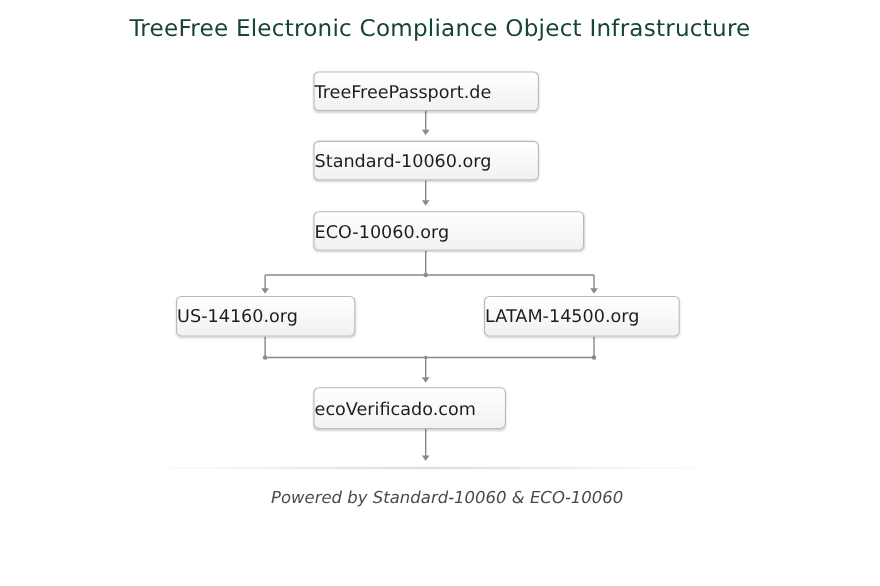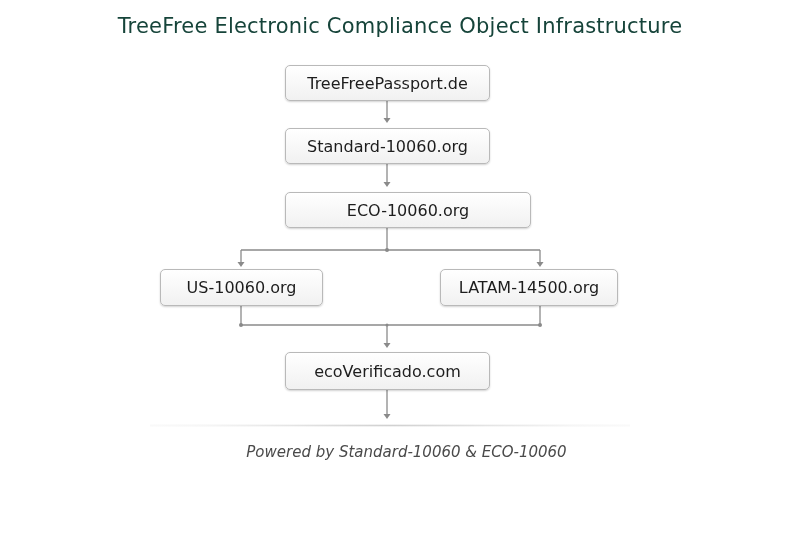--- a/index.html
+++ b/index.html
@@ -1,18 +1,18 @@
 <!DOCTYPE html>
 <html><head>
 <meta charset="utf-8">
 <style>
   html, body { margin:0; padding:0; }
   body { width:800px; height:533px; background:#ffffff; position:relative; overflow:hidden; font-family:"DejaVu Sans", sans-serif; }
   .title { position:absolute; left:0; top:14px; width:800px; text-align:center; font-size:21px; font-weight:normal; color:#16443a; letter-spacing:0.2px; }
-  .box { position:absolute; box-sizing:border-box; border:1px solid #b9b9b9; border-radius:5px; background:linear-gradient(#ffffff, #f1f1f1); box-shadow:0 1px 2px rgba(0,0,0,0.18); display:flex; align-items:center; justify-content:center; font-size:16px; color:#1d1d1d; }
+  .box { position:absolute; box-sizing:border-box; border:1px solid #b9b9b9; border-radius:5px; background:linear-gradient(#ffffff, #f1f1f1); box-shadow:0 1px 2px rgba(0,0,0,0.18); display:flex; align-items:center; font-size:16px; color:#1d1d1d; }
   svg.lines { position:absolute; left:0; top:0; }
   .fade { position:absolute; left:150px; top:424px; width:480px; height:3px; background:radial-gradient(ellipse at center, rgba(170,170,170,0.55) 0%, rgba(220,220,220,0.25) 55%, rgba(255,255,255,0) 100%); }
   .footer { position:absolute; left:0; top:443px; width:765px; text-align:center; font-style:italic; font-size:15px; color:#4a4a4a;margin-left:24px; }
 </style>
 </head>
 <body>
 
 <div class="title">TreeFree Electronic Compliance Object Infrastructure</div>
 
 <svg class="lines" width="800" height="533">
@@ -46,24 +46,24 @@
 <div class="box" style="left:285px; top:65px; width:205px; height:36px;">
   <span>TreeFreePassport.de</span>
 </div>
 <div class="box" style="left:285px; top:128px; width:205px; height:36px;">
   <span>Standard-10060.org</span>
 </div>
 <div class="box" style="left:285px; top:192px; width:246px; height:36px;">
   <span>ECO-10060.org</span>
 </div>
 <div class="box" style="left:160px; top:269px; width:163px; height:37px;">
-  <span>US-10060.org</span>
+  <span>US-14160.org</span>
 </div>
 <div class="box" style="left:440px; top:269px; width:178px; height:37px;">
   <span>LATAM-14500.org</span>
 </div>
-<div class="box" style="left:285px; top:352px; width:205px; height:38px;">
+<div class="box" style="left:285px; top:352px; width:175px; height:38px;">
   <span>ecoVerificado.com</span>
 </div>
 
 <div class="fade"></div>
 
 <div class="footer">Powered by Standard-10060 &amp; ECO-10060</div>
 
 </body></html>

